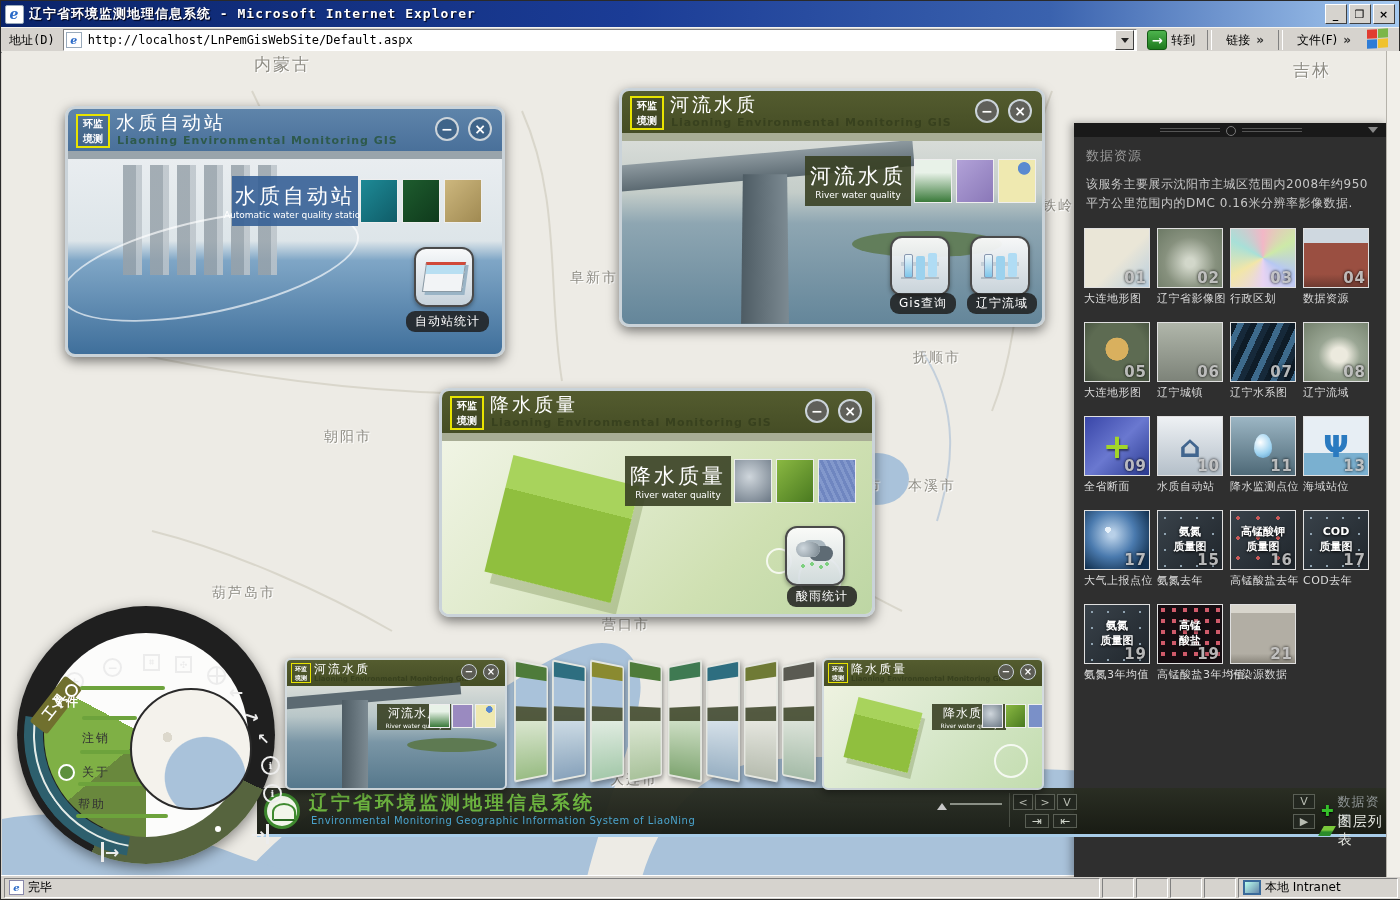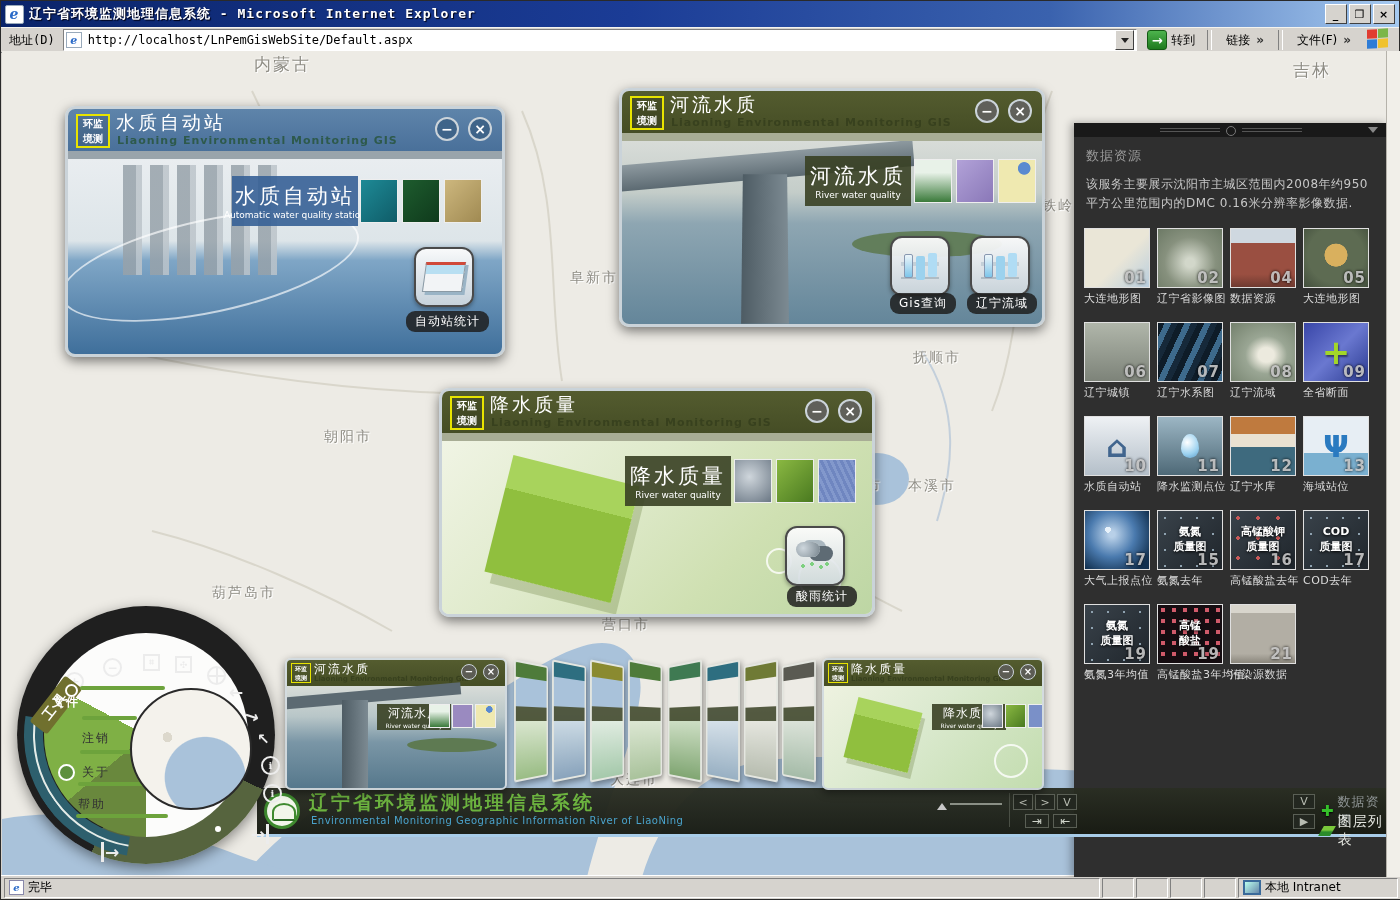--- a/index.html
+++ b/index.html
@@ -465,21 +465,21 @@
         </div>
       </div>
     </div>
 
     <div class="bbar-underline"></div>
     <div class="bbar">
       <div class="logo">
           <i></i>
         </div>
       <div class="bb-title">辽宁省环境监测地理信息系统</div>
-      <div class="bb-sub">Environmental Monitoring Geographic Information River of LiaoNing</div>
+      <div class="bb-sub">Environmental Monitoring Geographic Information System of LiaoNing</div>
 
       <div class="bb-slider-tri"></div>
       <div class="bb-slider-line"></div>
       <div class="bb-sep" style="left:752px"></div>
       <div class="bb-btn" style="left:756px;top:6px;width:20px;height:16px">&lt;</div>
       <div class="bb-btn" style="left:778px;top:6px;width:20px;height:16px">&gt;</div>
       <div class="bb-btn" style="left:800px;top:6px;width:20px;height:16px">V</div>
       <div class="bb-btn" style="left:768px;top:26px;width:24px;height:14px">
           <span class="bb-arrow-ico">⇥</span>
         </div>
@@ -552,20 +552,26 @@
             </div>
             <div class="slabel">大连地形图</div>
           </div>
         <div class="sitem">
             <div class="thumb t-aerial">
               <span class="tnum">02</span>
             </div>
             <div class="slabel">辽宁省影像图</div>
           </div>
         <div class="sitem">
+            <div class="thumb t-admin">
+              <span class="tnum">03</span>
+            </div>
+            <div class="slabel">行政区划</div>
+          </div>
+        <div class="sitem">
             <div class="thumb t-sy">
               <span class="tnum">04</span>
             </div>
             <div class="slabel">数据资源</div>
           </div>
         <div class="sitem">
             <div class="thumb t-dl">
               <span class="tnum">05</span>
             </div>
             <div class="slabel">大连地形图</div>
@@ -603,26 +609,20 @@
             <div class="slabel">水质自动站</div>
           </div>
         <div class="sitem">
             <div class="thumb t-drop">
               <span class="tg">
                 <i></i>
               </span>
               <span class="tnum">11</span>
             </div>
             <div class="slabel">降水监测点位</div>
-          </div>
-        <div class="sitem">
-            <div class="thumb t-dam">
-              <span class="tnum">12</span>
-            </div>
-            <div class="slabel">辽宁水库</div>
           </div>
         <div class="sitem">
             <div class="thumb t-sea">
               <span class="tg">Ψ</span>
               <span class="tnum">13</span>
             </div>
             <div class="slabel">海域站位</div>
           </div>
         <div class="sitem">
             <div class="thumb t-earth">

